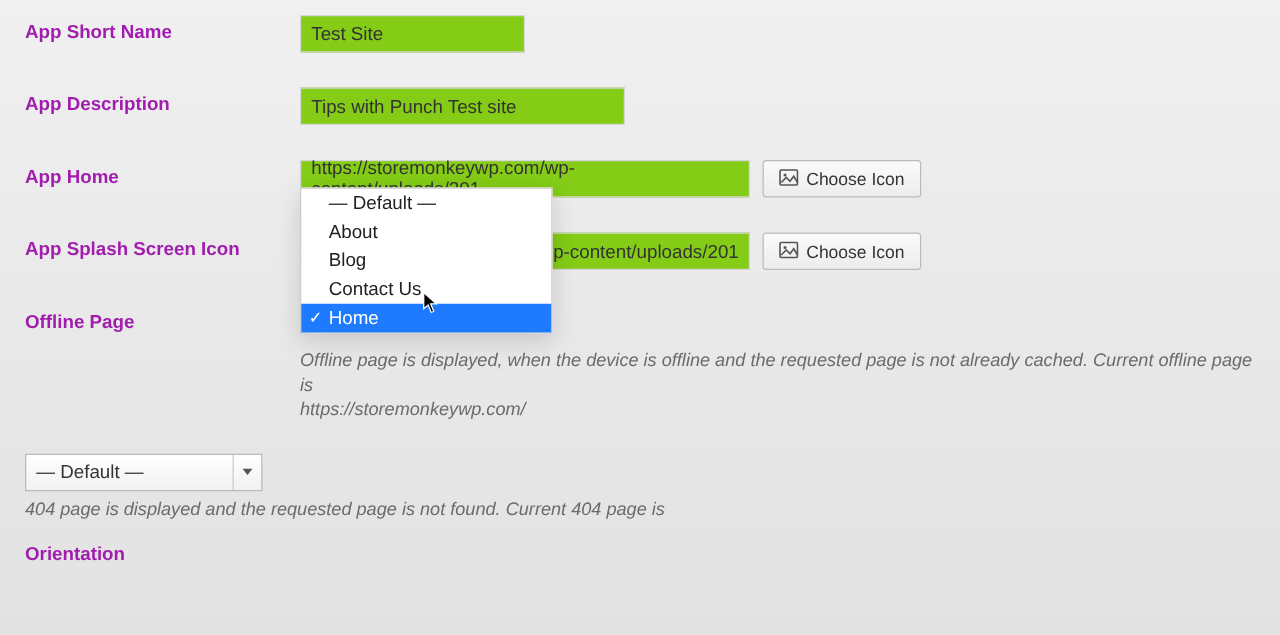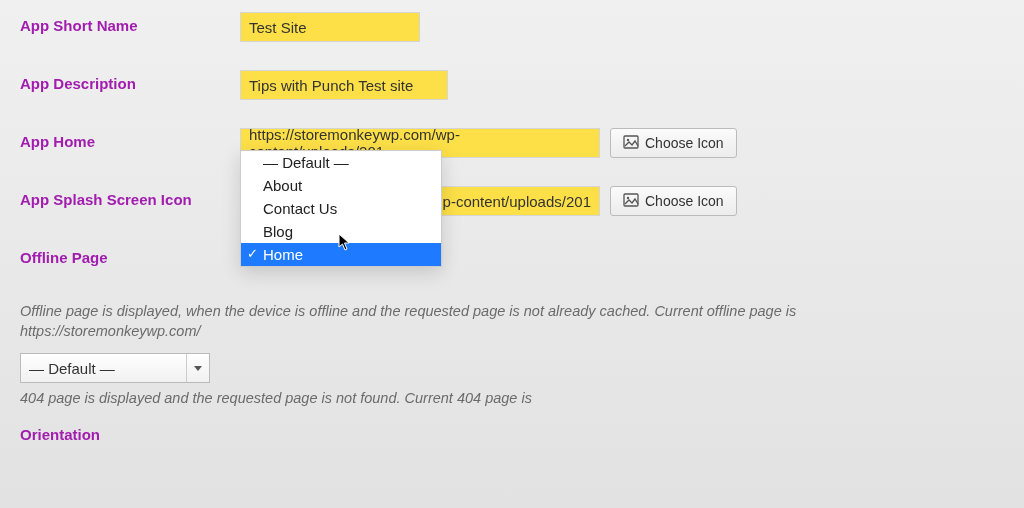--- a/index.html
+++ b/index.html
@@ -30,30 +30,30 @@
     padding-top: 5px;
     flex-shrink: 0;
   }
   .field {
     flex: 1;
     position: relative;
   }
   .text-input {
     height: 30px;
     border: 1px solid #d5d5d5;
-    background: #fde047;
+    background: #84cc16;
     padding: 0 8px;
     font-size: 15px;
     color: #333;
     box-sizing: border-box;
     display: flex;
     align-items: center;
   }
   .w-small { width: 180px; }
-  .w-med   { width: 208px; }
+  .w-med   { width: 260px; }
   .w-url   { width: 360px; }
   .inline {
     display: flex;
     align-items: center;
     gap: 10px;
   }
   .btn {
     height: 30px;
     border: 1px solid #bbb;
     background: linear-gradient(to bottom, #fbfbfb, #ececec);
@@ -191,21 +191,21 @@
               <rect x="1" y="2" width="14" height="12" rx="1" fill="none" stroke="#555" stroke-width="1.3"></rect>
               <circle cx="5" cy="6" r="1.2" fill="#555"></circle>
               <path d="M2 12 L6 8 L9 11 L12 7 L15 12" fill="none" stroke="#555" stroke-width="1.3"></path>
             </svg>
         </span>
         <span>Choose Icon</span>
       </div>
     </div>
   </div>
 
-  <div class="row" style="margin-bottom:12px;flex-direction:column;">
+  <div class="row" style="margin-bottom:24px;">
     <div class="label">Offline Page</div>
     <div class="field">
       <div class="select" style="visibility:hidden;">
         <span>Home</span>
           <span class="arrow-box"></span>
       </div>
       <div class="help">
         <span>Offline page is displayed, when the device is offline and the requested page is not already cached. Current offline page is</span><br>
         <span>https://storemonkeywp.com/</span>
       </div>
@@ -222,22 +222,22 @@
     </div>
   </div>
 
   <div class="row" style="margin-bottom:0;">
     <div class="label">Orientation</div>
   </div>
 
   <div class="dropdown">
     <div class="opt">— Default —</div>
     <div class="opt">About</div>
+    <div class="opt">Blog</div>
     <div class="opt">Contact Us</div>
-    <div class="opt">Blog</div>
     <div class="opt selected">
       <span class="check">✓</span>
       <span>Home</span>
     </div>
   </div>
 
   <div class="cursor">
     <svg viewBox="0 0 14 18">
         <path d="M1 1 L1 14 L4.5 11 L7 17 L9 16 L6.5 10 L11 10 Z" fill="#000" stroke="#fff" stroke-width="1"></path>
       </svg>

